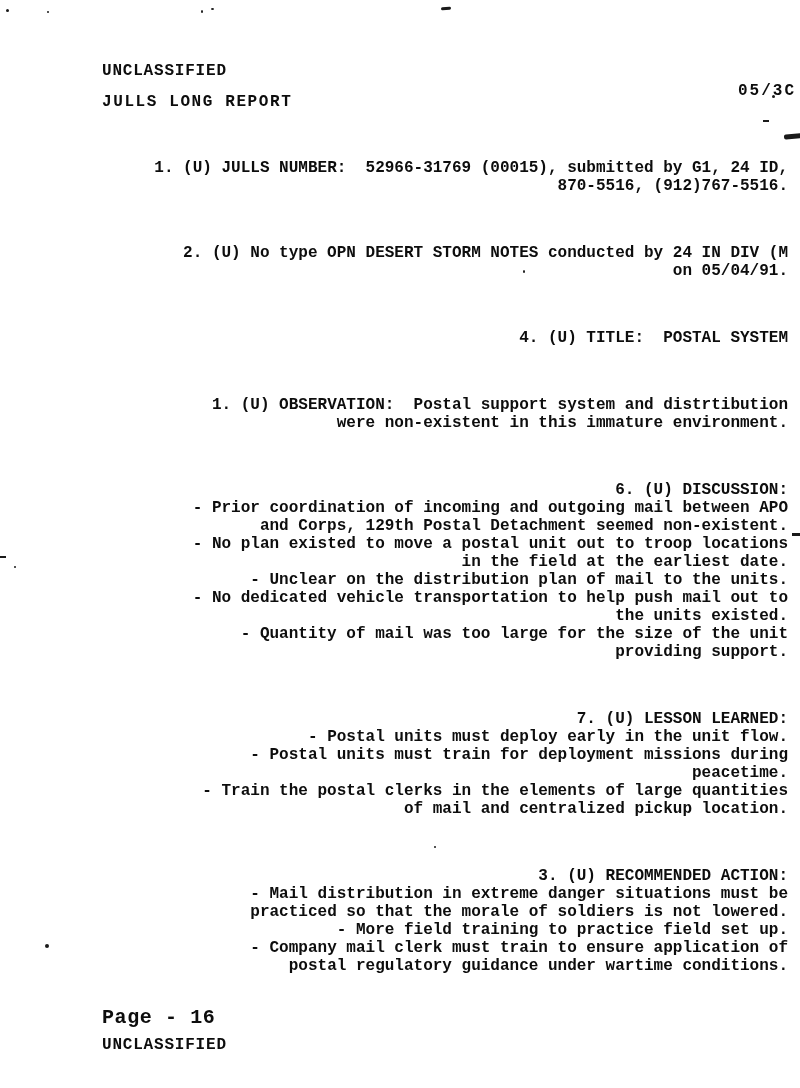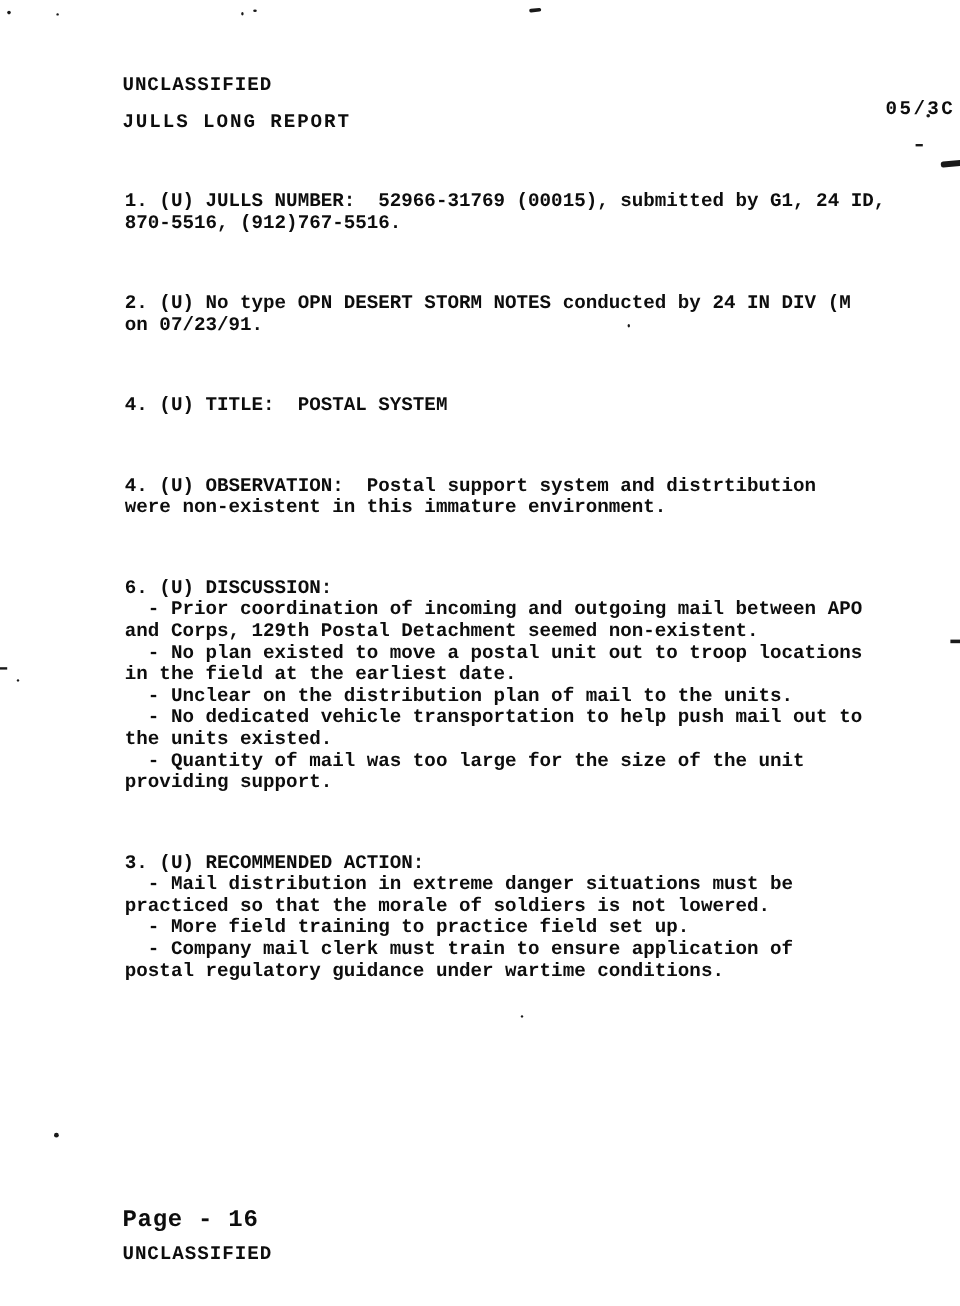--- a/index.html
+++ b/index.html
@@ -49,20 +49,21 @@
     position: absolute;
     left: 104px;
     top: 123px;
     width: 684px;
     font-size: 16px;
     line-height: 18px;
     white-space: pre-wrap;
   }
   .paragraph {
     margin: 0 0 13px 0;
+    text-align: right;
   }
   .footer-tags {
     position: absolute;
     left: 104px;
     top: 806px;
     width: 684px;
     font-size: 16px;
     line-height: 18px;
     white-space: pre-wrap;
   }
@@ -110,34 +111,40 @@
   <div class="center-band classification-header">UNCLASSIFIED</div>
 
   <div class="date-stamp">05/3C</div>
 
   <div class="center-band report-title">JULLS LONG REPORT</div>
 
   <div class="report-body">
     <div class="paragraph">1. (U) JULLS NUMBER:  52966-31769 (00015), submitted by G1, 24 ID,
 870-5516, (912)767-5516.</div>
     <div class="paragraph">2. (U) No type OPN DESERT STORM NOTES conducted by 24 IN DIV (M
-on 07/23/91.</div>
+on 05/04/91.</div>
     <div class="paragraph">4. (U) TITLE:  POSTAL SYSTEM</div>
-    <div class="paragraph">4. (U) OBSERVATION:  Postal support system and distrtibution
+    <div class="paragraph">1. (U) OBSERVATION:  Postal support system and distrtibution
 were non-existent in this immature environment.</div>
     <div class="paragraph">6. (U) DISCUSSION:
   - Prior coordination of incoming and outgoing mail between APO
 and Corps, 129th Postal Detachment seemed non-existent.
   - No plan existed to move a postal unit out to troop locations
 in the field at the earliest date.
   - Unclear on the distribution plan of mail to the units.
   - No dedicated vehicle transportation to help push mail out to
 the units existed.
   - Quantity of mail was too large for the size of the unit
 providing support.</div>
+    <div class="paragraph">7. (U) LESSON LEARNED:
+  - Postal units must deploy early in the unit flow.
+  - Postal units must train for deployment missions during
+peacetime.
+  - Train the postal clerks in the elements of large quantities
+of mail and centralized pickup location.</div>
     <div class="paragraph">3. (U) RECOMMENDED ACTION:
   - Mail distribution in extreme danger situations must be
 practiced so that the morale of soldiers is not lowered.
   - More field training to practice field set up.
   - Company mail clerk must train to ensure application of
 postal regulatory guidance under wartime conditions.</div>
   </div>
 
 
   <div class="center-band page-number">Page - 16</div>

